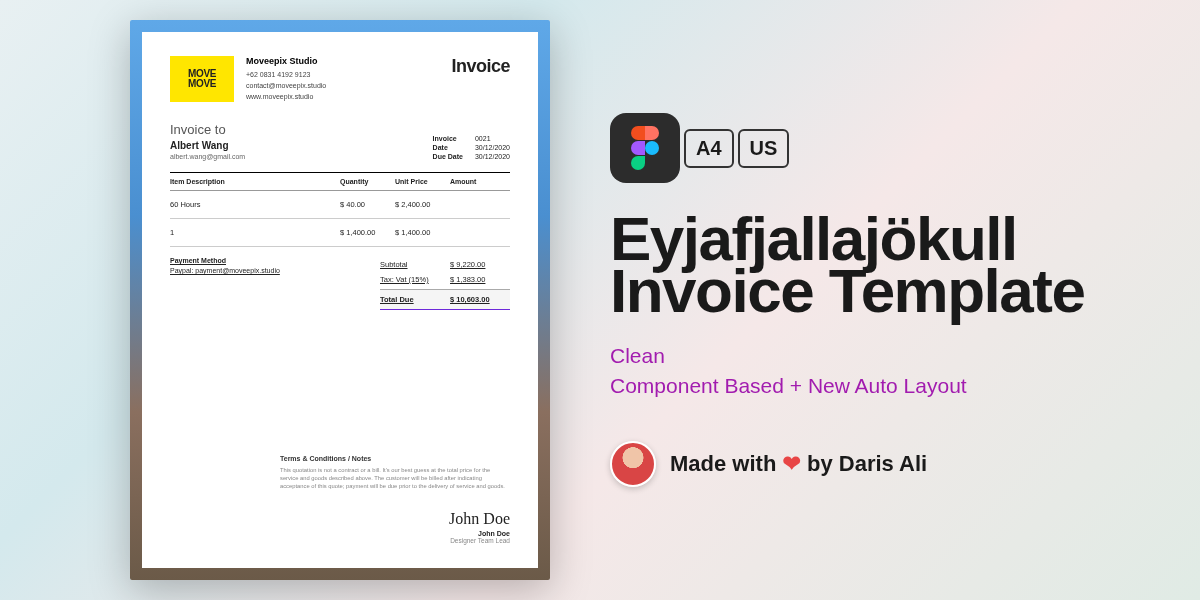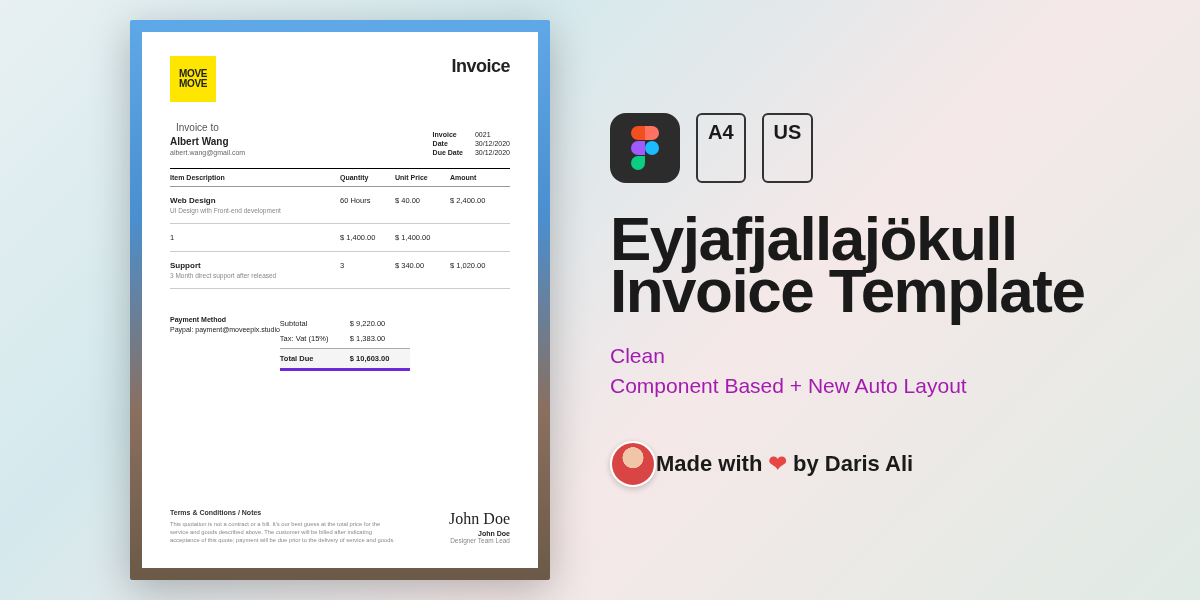--- a/index.html
+++ b/index.html
@@ -21,71 +21,77 @@
   padding: 12px; border-radius: 2px;
   box-shadow: 0 10px 40px rgba(0,0,0,0.25);
 }
 .doc {
   background: #fff; width: 100%; height: 100%;
   padding: 24px 28px; font-size: 7.5px; color: #222;
   display: flex; flex-direction: column;
 }
 .doc-header { display: flex; justify-content: space-between; margin-bottom: 20px; align-items: flex-start; }
 .logo-block { display: flex; gap: 12px; align-items: flex-start; }
-.logo { background: #ffe600; width: 46px; height: 46px; display: flex; flex-direction: column; justify-content: center; align-items: center; font-weight: 900; font-size: 10px; line-height: 10px; letter-spacing: -0.3px; }
+.logo { background: #ffe600; width: 64px; height: 46px; display: flex; flex-direction: column; justify-content: center; align-items: center; font-weight: 900; font-size: 10px; line-height: 10px; letter-spacing: -0.3px; }
 .company { font-size: 7px; line-height: 11px; color: #444; }
 .company-name { font-weight: 700; font-size: 9px; color: #000; margin-bottom: 2px; }
 .invoice-title { font-weight: 800; font-size: 18px; letter-spacing: -0.5px; }
 .meta-row { display: flex; justify-content: space-between; align-items: flex-end; margin-bottom: 8px; }
 .bill-to { }
-.bill-label { font-size: 10px; color: #555; margin-bottom: 3px; margin-left: 6px; }
+.bill-label { font-size: 13px; color: #555; margin-bottom: 3px; }
 .bill-name { font-weight: 800; font-size: 10px; margin-bottom: 2px; }
 .bill-email { font-size: 7px; color: #666; }
 .meta-grid { display: grid; grid-template-columns: auto auto; gap: 2px 12px; font-size: 7px; }
 .meta-grid .k { font-weight: 700; }
 .tbl { margin-top: 4px; }
 .tbl-head { display: grid; grid-template-columns: 1fr 55px 55px 60px; border-top: 1.5px solid #000; border-bottom: 0.5px solid #999; padding: 5px 0; font-weight: 700; font-size: 7px; }
 .tbl-row { display: grid; grid-template-columns: 1fr 55px 55px 60px; border-bottom: 0.5px solid #ccc; padding: 9px 0; }
 .item-name { font-weight: 700; font-size: 8px; margin-bottom: 2px; }
 .item-desc { font-size: 6.5px; color: #888; }
-.payment-section { display: flex; margin-top: 27px; }
+.payment-section { display: flex; justify-content: space-between; margin-top: 10px; text-decoration: underline; }
 .payment { font-size: 7px; }
 .payment .k { font-weight: 700; margin-bottom: 3px; }
 .totals { font-size: 7.5px; }
 .sum-row { display: grid; grid-template-columns: 70px 60px; padding: 3px 0; }
-.sum-row.total { border-top: 1px solid #aaa; border-bottom: 3px solid #6d28d9; font-weight: 800; padding: 5px 0; margin-top: 2px; background: #f5f5f5; }
-.footer { margin-top: auto; display: flex; justify-content: space-between; align-items: flex-end; gap: 20px; }
+.sum-row.total { border-top: 1px solid #aaa; border-bottom: 1px solid #6d28d9; font-weight: 800; padding: 5px 0; margin-top: 2px; background: #f5f5f5; }
+.footer { margin-top: auto; display: flex; justify-content: space-between; align-items: flex-end; gap: 20px; flex-direction: column; }
 .terms { font-size: 5.8px; color: #888; line-height: 8px; max-width: 230px; }
 .terms .h { font-weight: 700; font-size: 7px; color: #333; margin-bottom: 3px; }
 .sign { text-align: right; font-size: 7px; }
 .sig { font-family: cursive; font-size: 16px; color: #222; }
 .sign-name { font-weight: 700; margin-top: 2px; }
 .sign-role { color: #888; font-size: 6.5px; }
 .right { flex: 1; color: #1a1a1a; }
-.top-icons { display: flex; gap: 16px; margin-bottom: 30px; }
+.top-icons { display: flex; align-items: center; gap: 4px; margin-bottom: 30px; }
 .figma { width: 70px; height: 70px; background: #2c2c2c; border-radius: 16px; display: flex; align-items: center; justify-content: center; }
 .badge { border: 2px solid #333; border-radius: 6px; padding: 6px 10px; font-weight: 600; font-size: 20px; }
 .title { font-size: 62px; font-weight: 800; letter-spacing: -1.5px; line-height: 52px; margin-bottom: 24px; }
 .sub { font-size: 21px; line-height: 30px; color: #a21caf; font-weight: 400; margin-bottom: 40px; }
-.author-row { display: flex; align-items: center; gap: 0; font-size: 22px; font-weight: 600; }
+.author-row { display: flex; align-items: center; gap: 14px; font-size: 22px; font-weight: 600; }
 .avatar { width: 46px; height: 46px; border-radius: 50%; background: radial-gradient(circle at 50% 35%, #f0c5a8 30%, #d94545 31%); border: 2px solid #fff; box-shadow: 0 2px 6px rgba(0,0,0,0.2); }
 .heart { color: #e84545; }
 </style>
 </head>
 <body>
 
 <div class="left">
   <div class="frame">
     <div class="doc">
 
       <div class="doc-header">
         <div class="logo-block">
           <div class="logo">
             <span>MOVE</span>
             <span>MOVE</span>
+          </div>
+          <div class="company">
+            <div class="company-name">Moveepix Studio</div>
+            <div>+62 0831 4192 9123</div>
+            <div>contact@moveepix.studio</div>
+            <div>www.moveepix.studio</div>
           </div>
         </div>
         <div class="invoice-title">Invoice</div>
       </div>
 
       <div class="meta-row">
         <div class="bill-to">
           <div class="bill-label">Invoice to</div>
           <div class="bill-name">Albert Wang</div>
           <div class="bill-email">albert.wang@gmail.com</div>
@@ -101,41 +107,28 @@
       </div>
 
       <div class="tbl">
         <div class="tbl-head">
           <div>Item Description</div>
           <div>Quantity</div>
           <div>Unit Price</div>
           <div>Amount</div>
         </div>
         <div class="tbl-row">
-          <div>
-              <div class="item-name">Web Design</div>
-              <div class="item-desc">UI Design with Front-end development</div>
-            </div>
           <div>60 Hours</div>
           <div>$ 40.00</div>
           <div>$ 2,400.00</div>
         </div>
         <div class="tbl-row">
           <div>1</div>
           <div>$ 1,400.00</div>
           <div>$ 1,400.00</div>
-        </div>
-        <div class="tbl-row">
-          <div>
-              <div class="item-name">Support</div>
-              <div class="item-desc">3 Month direct support after released</div>
-            </div>
-          <div>3</div>
-          <div>$ 340.00</div>
-          <div>$ 1,020.00</div>
         </div>
       </div>
 
       <div class="payment-section">
         <div class="payment">
           <div class="k">Payment Method</div>
           <div>Paypal: payment@moveepix.studio</div>
         </div>
         <div class="totals">
           <div class="sum-row">

